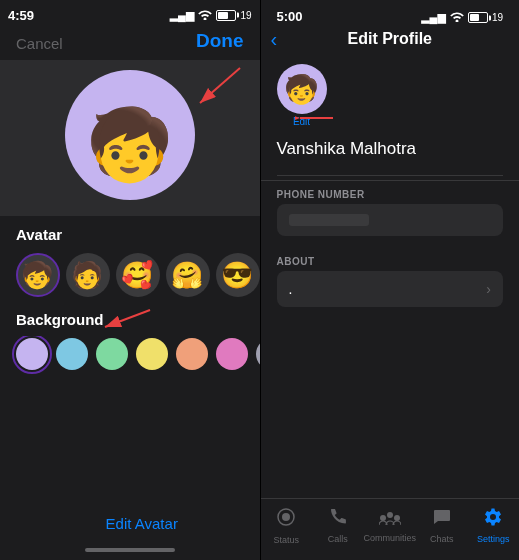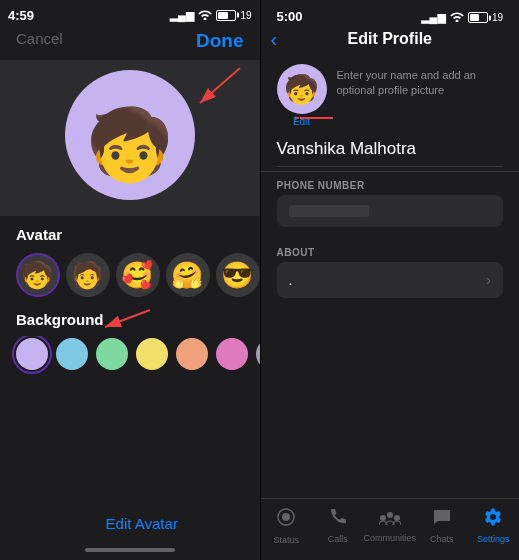--- a/index.html
+++ b/index.html
@@ -68,21 +68,21 @@
     .battery-fill {
       width: 60%;
       height: 100%;
       background: #fff;
       border-radius: 1px;
     }
 
     .top-nav-left {
       display: flex;
       justify-content: space-between;
-      align-items: flex-start;
+      align-items: flex-end;
       padding: 2px 16px 8px;
     }
     .cancel-btn {
       color: #636366;
       font-size: 15px;
     }
     .done-btn {
       color: #0a84ff;
       font-size: 19px;
       font-weight: 600;
@@ -480,34 +480,33 @@
     <span class="page-title">Edit Profile</span>
   </div>
 
   <div class="profile-header">
     <div style="display:flex;flex-direction:column;align-items:center;position:relative;">
       <div class="profile-avatar-small">
         <span style="font-size:28px;">🧒</span>
       </div>
       <span style="color:#0a84ff;font-size:10px;margin-top:2px;">Edit</span>
     </div>
-    <p class="profile-hint">Enter your name and add an optional profile picture</p>
 
     <svg style="position:absolute;left:34px;top:52px;pointer-events:none;" width="40" height="20">
       <defs>
         <marker id="arrowhead3" markerWidth="8" markerHeight="6" refX="0" refY="3" orient="auto">
           <polygon points="8 0, 0 3, 8 6" fill="#e84040"></polygon>
         </marker>
       </defs>
       <line x1="38" y1="10" x2="5" y2="10" stroke="#e84040" stroke-width="2" marker-end="url(#arrowhead3)"></line>
     </svg>
   </div>
 
   <div style="padding: 0 16px 4px;border-bottom:0.5px solid #38383a;">
-    <span class="profile-name" style="display:block;padding:0 0 7px;">Vanshika Malhotra</span>
+    <span class="profile-name" style="display:block;padding:0 0 16px;">Vanshika Malhotra</span>
   </div>
 
   <div class="field-section">
     <div class="field-label">PHONE NUMBER</div>
     <div class="field-value-box">
       <span class="field-value-muted" style="display:block;width:80px;height:12px;background:#3a3a3c;border-radius:3px;"></span>
     </div>
   </div>
 
   <div class="field-section">

